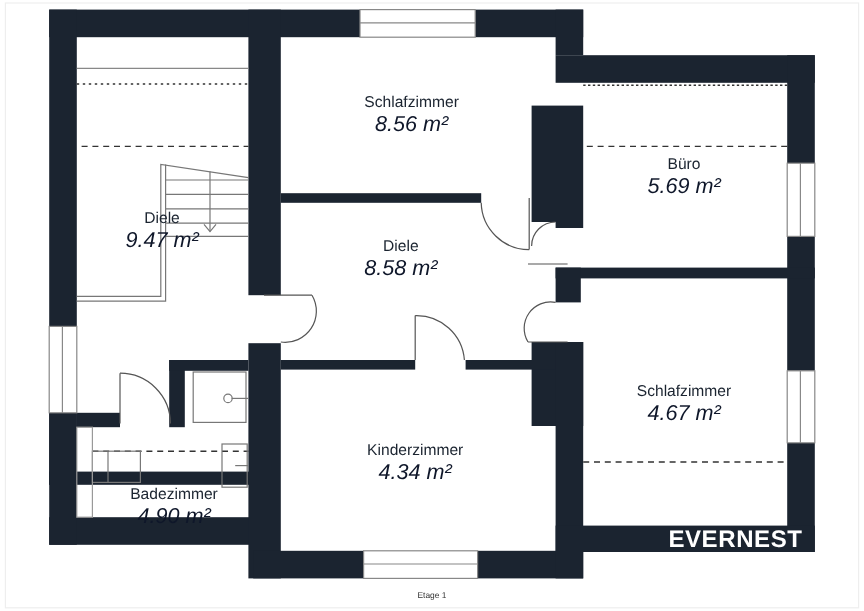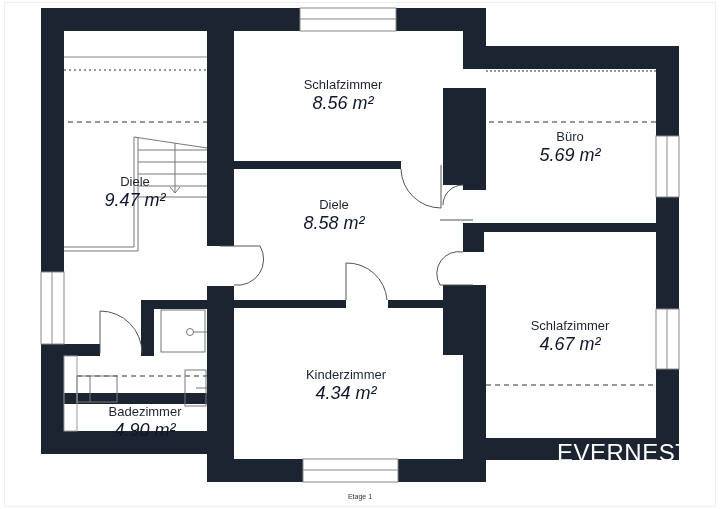--- a/index.html
+++ b/index.html
@@ -2,21 +2,21 @@
 <html><head>
   <meta charset="utf-8">
   <style>
     html, body { margin: 0; padding: 0; background: #ffffff; }
     body { width: 720px; height: 509px; position: relative; overflow: hidden; font-family: "Liberation Sans", sans-serif; }
     .frame { position: absolute; left: 4px; top: 2px; width: 712px; height: 505px; border: 1px solid #eeeeee; box-sizing: border-box; }
     svg.plan { position: absolute; left: 0; top: 0; }
     .label { position: absolute; transform: translateX(-50%); text-align: center; white-space: nowrap; line-height: 1.2; }
     .room-name { font-weight: normal; font-size: 13px; color: #1b2430; }
     .room-area { font-size: 18px; color: #0f172a; font-style: italic; }
-    .brand { position: absolute; left: 557px; top: 439px; color: #ffffff; font-size: 24px; letter-spacing: 0.5px; font-family: "Liberation Sans", sans-serif; }
+    .brand { position: absolute; left: 557px; top: 439px; color: #ffffff; font-size: 20px; letter-spacing: 0.5px; font-family: "Liberation Sans", sans-serif; font-weight: bold; }
     .floor-label { position: absolute; left: 360px; top: 493px; transform: translateX(-50%); font-size: 7px; color: #333333; }
   </style>
 </head>
 <body>
 
 <div class="frame"></div>
 
 <svg class="plan" width="720" height="509" viewBox="0 0 720 509">
   <g fill="#1b2430">
 

